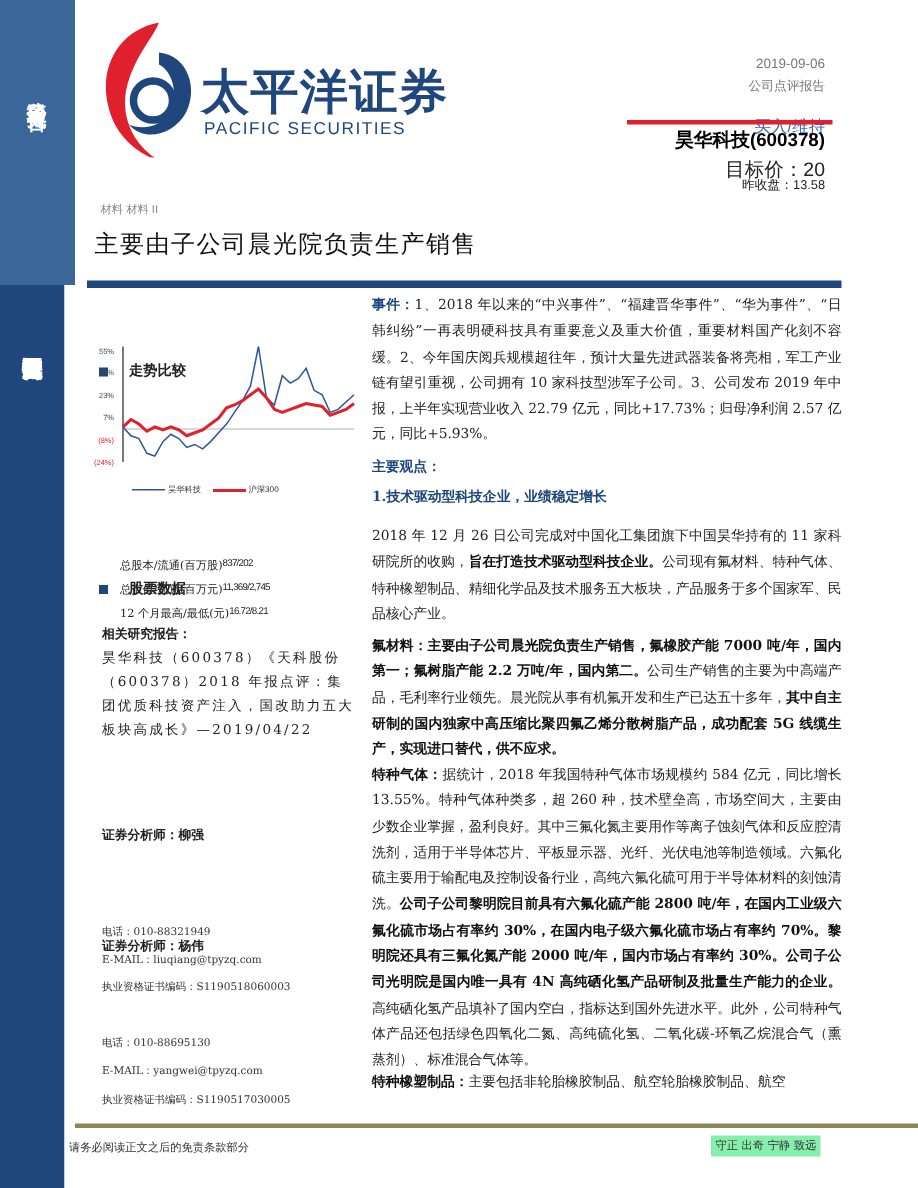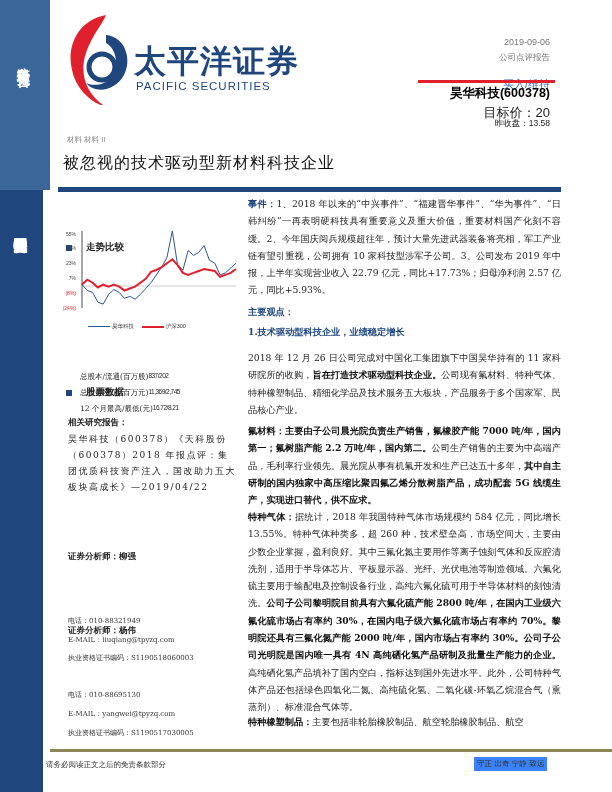--- a/index.html
+++ b/index.html
@@ -34,21 +34,21 @@
   .kv .v{font-family:"Liberation Sans",sans-serif;font-size:6.5px;letter-spacing:-0.5px;}
   .related-h{position:absolute;left:68px;top:417px;font-size:8.5px;font-weight:bold;}
   .related{position:absolute;left:68px;top:431px;width:168px;font-size:9px;line-height:16px;letter-spacing:1.5px;}
   .analyst-h{position:absolute;left:68px;font-size:8.5px;font-weight:bold;}
   .analyst-l{position:absolute;left:68px;font-size:7px;color:#333;margin-top:44px;}
   .body{position:absolute;left:248px;width:313px;font-size:9.2px;line-height:17.3px;text-align:justify;color:#222;}
   .body b{color:#111;}
   .blue{color:#1f477d;font-weight:bold;}
   .bottom-rule{position:absolute;left:50px;top:749px;width:562px;height:2.5px;background:#8d8758;}
   .footer-l{position:absolute;left:46px;top:760px;font-size:7.5px;color:#333;}
-  .footer-r{position:absolute;left:474px;top:757px;font-size:7.5px;background:#3b82f6;padding:2px 3px;color:#333;}
+  .footer-r{position:absolute;left:474px;top:757px;font-size:7.5px;background:#86efac;padding:2px 3px;color:#333;}
 </style>
 </head>
 <body>
 
 <div class="sidebar-top"></div>
 <div class="sidebar-bottom"></div>
 <div class="sidebar-gap"></div>
 <div class="vtext top">公司研究报告</div>
 <div class="vtext bottom">太平洋证券股份有限公司证券研究报告</div>
 
@@ -65,21 +65,21 @@
 
 <div class="hdr-right date">2019-09-06</div>
 <div class="hdr-right rtype">公司点评报告</div>
 <div class="hdr-right rating">买入/维持</div>
 <div class="redline"></div>
 <div class="hdr-right stock">昊华科技(600378)</div>
 <div class="hdr-right target">目标价：20</div>
 <div class="hdr-right close">昨收盘：13.58</div>
 
 <div class="industry">材料 材料 II</div>
-<div class="title">被忽视的技术驱动型新材料科技企业</div>
+<div class="title">主要由子公司晨光院负责生产销售</div>
 <div class="title-rule"></div>
 
 <div class="sec-head" style="top:205px">
   <span class="sq"></span><span>走势比较</span>
 </div>
 
 <svg class="chart" viewBox="0 0 180 90">
   <g font-family="Liberation Sans, sans-serif" font-size="5" text-anchor="end">
     <text x="16" y="10" fill="#444">55%</text>
     <text x="16" y="24" fill="#444">39%</text>

